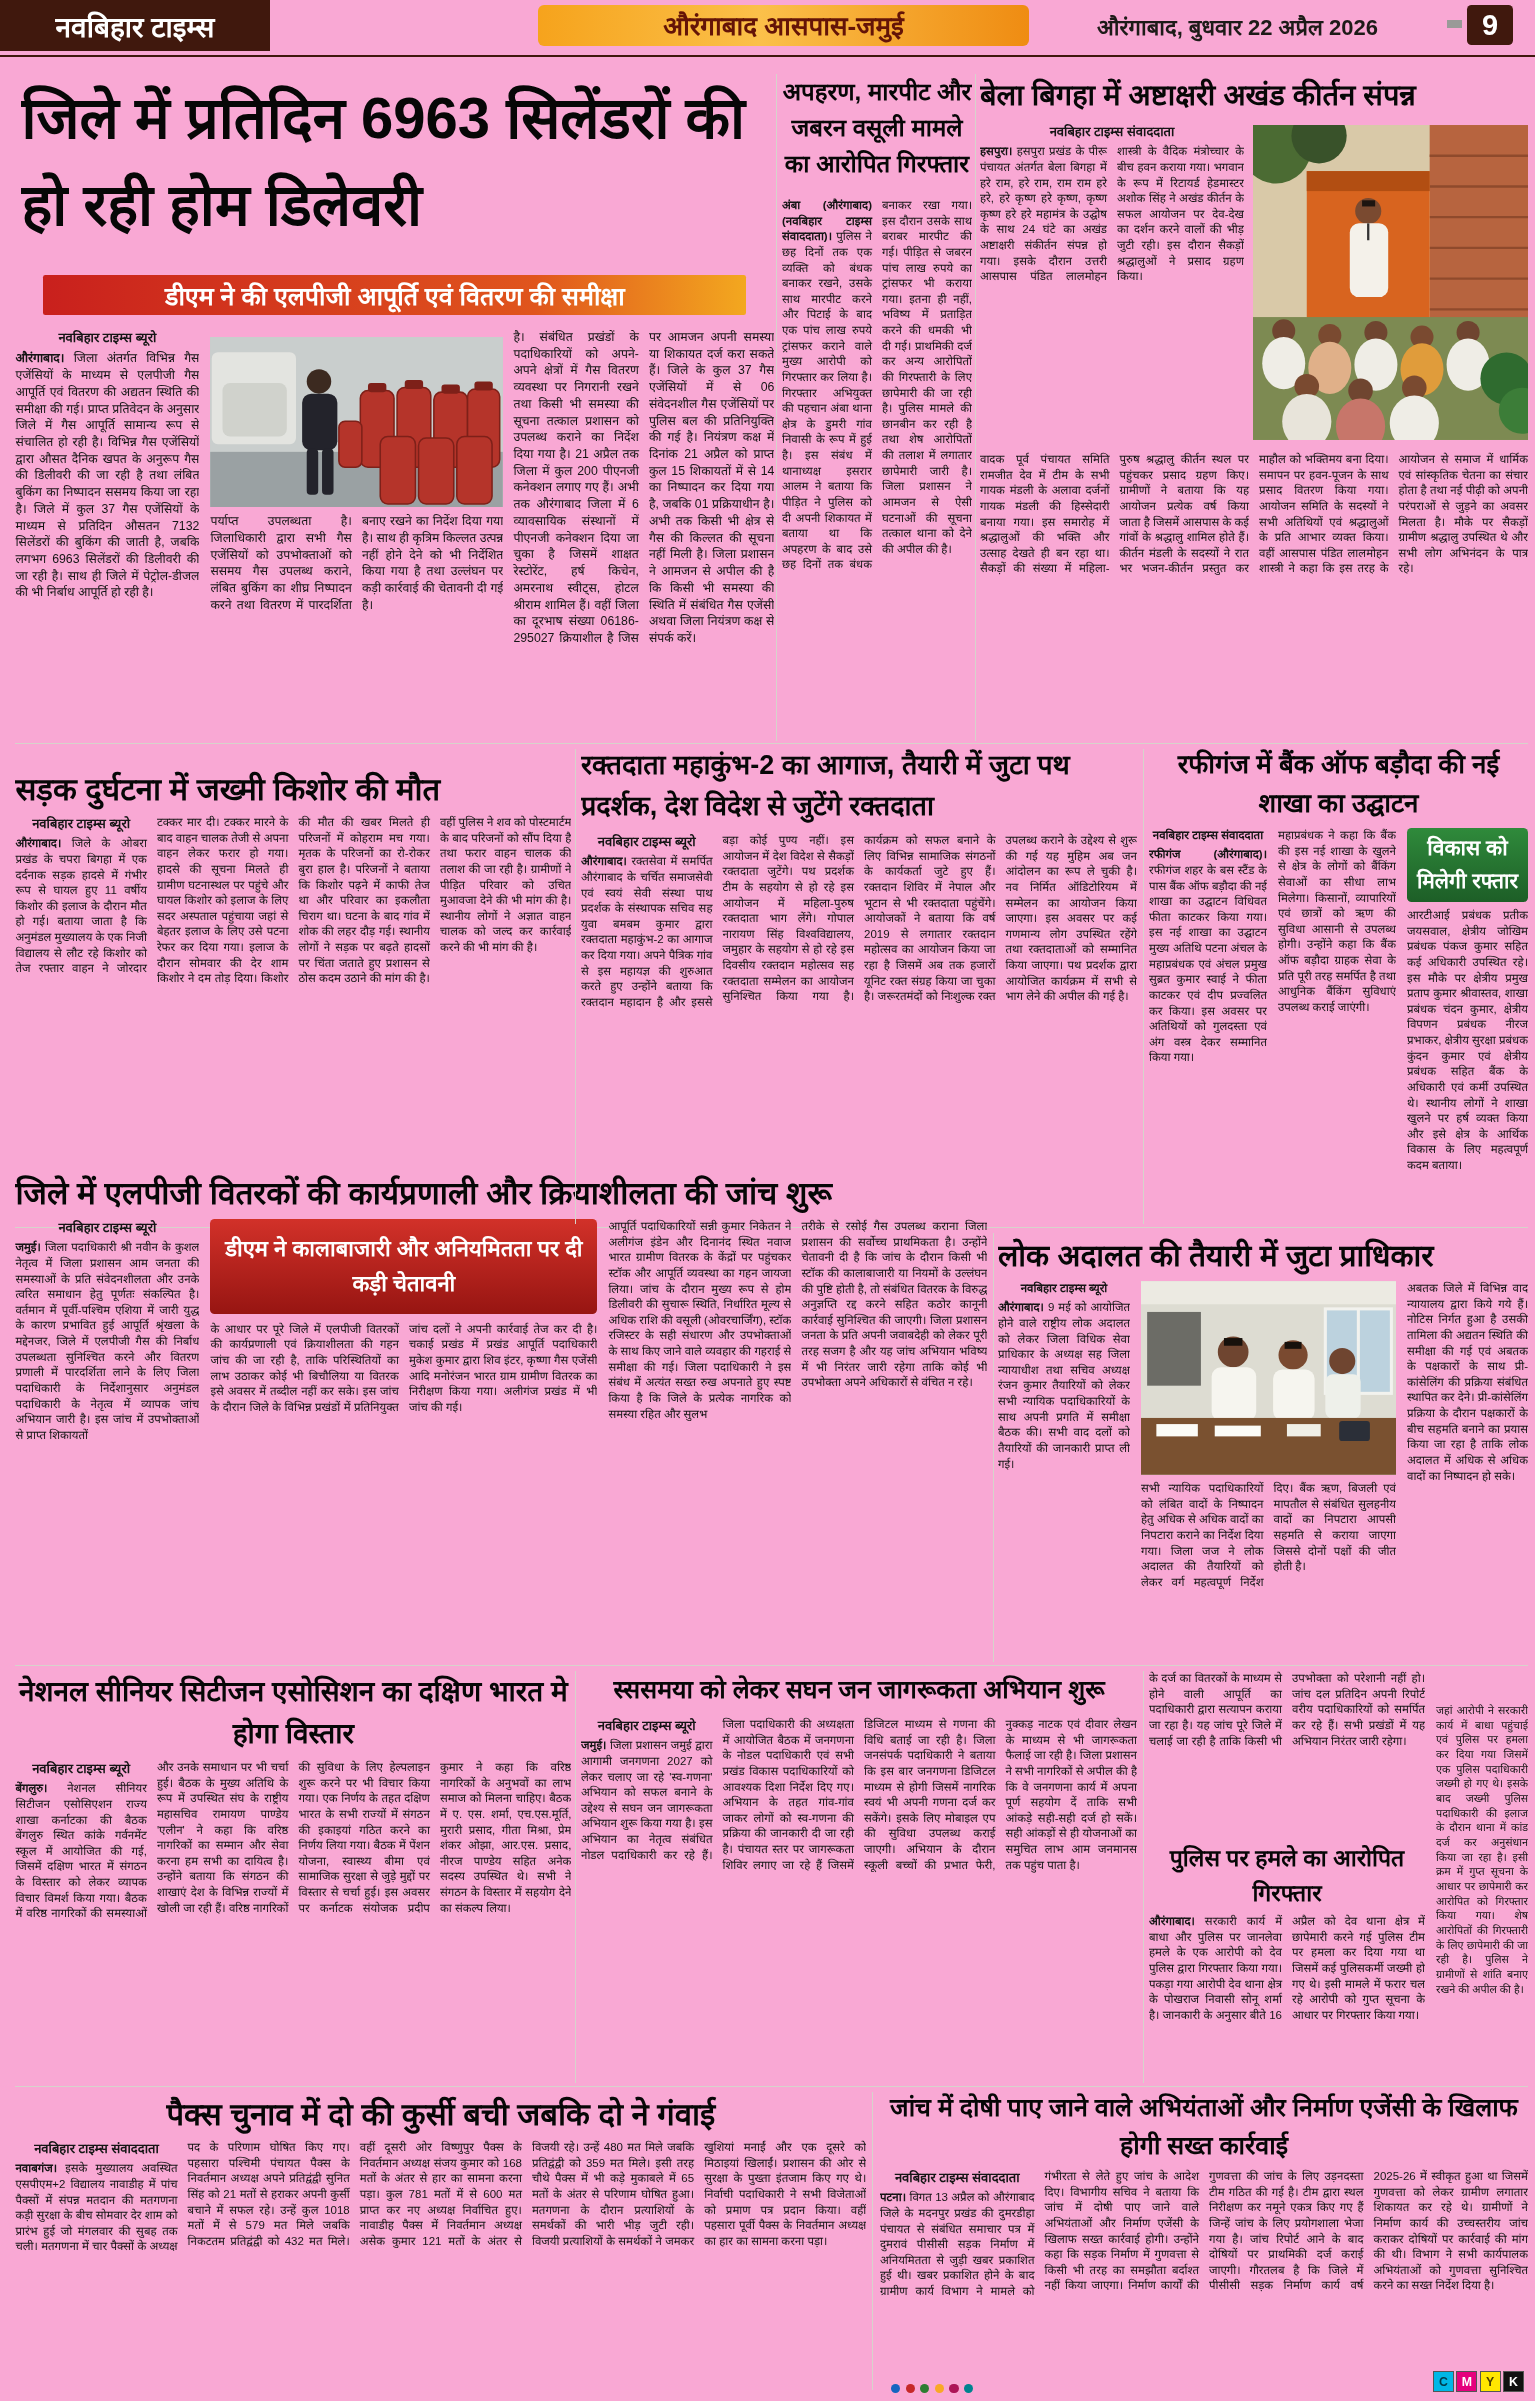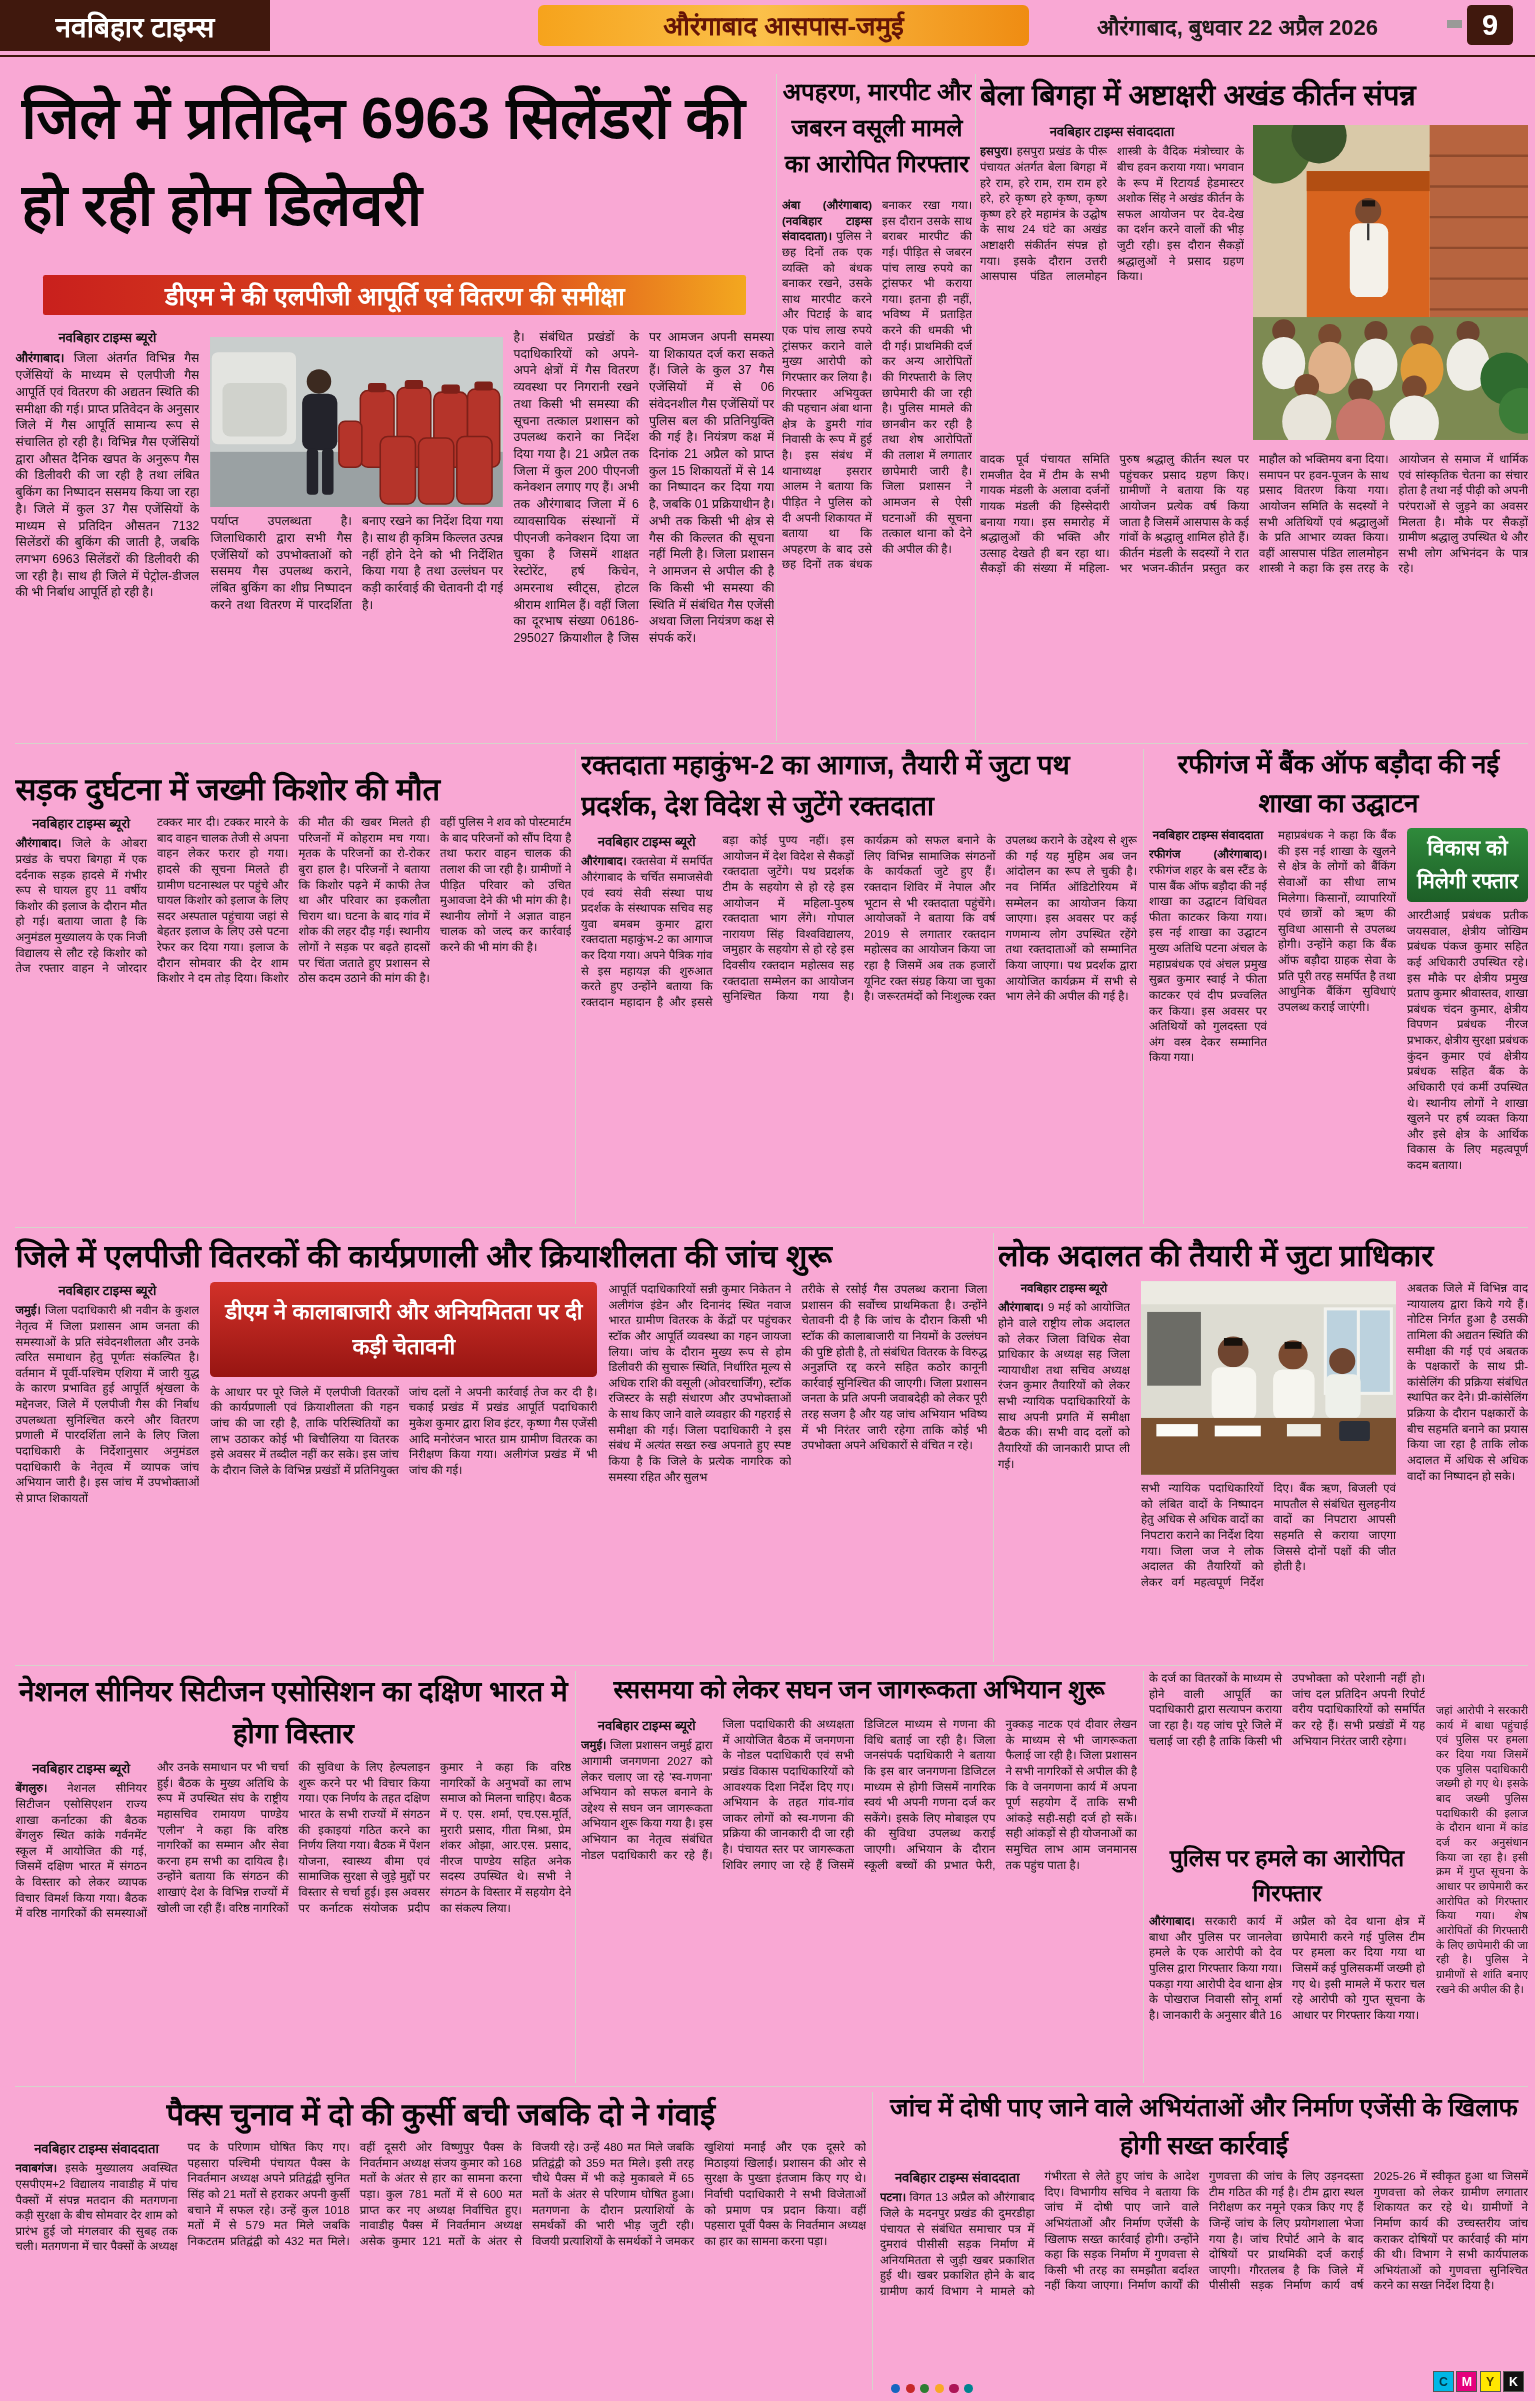--- a/index.html
+++ b/index.html
@@ -195,21 +195,21 @@
     </div>
     <div class="abs bt s15" style="left:129px;top:83px;width:118px;height:393px;"><span>महाप्रबंधक ने कहा कि बैंक की इस नई शाखा के खुलने से क्षेत्र के लोगों को बैंकिंग सेवाओं का सीधा लाभ मिलेगा। किसानों, व्यापारियों एवं छात्रों को ऋण की सुविधा आसानी से उपलब्ध होगी। उन्होंने कहा कि बैंक ऑफ बड़ौदा ग्राहक सेवा के प्रति पूरी तरह समर्पित है तथा आधुनिक बैंकिंग सुविधाएं उपलब्ध कराई जाएंगी।</span></div>
     <div class="abs" style="left:258px;top:83px;width:121px;height:393px;">
       <div class="greenbox" style="height:74px;margin-bottom:6.1px;">विकास को मिलेगी रफ्तार</div>
       <p class="bt s15" style="height:310px;"><span>आरटीआई प्रबंधक प्रतीक जयसवाल, क्षेत्रीय जोखिम प्रबंधक पंकज कुमार सहित कई अधिकारी उपस्थित रहे। इस मौके पर क्षेत्रीय प्रमुख प्रताप कुमार श्रीवास्तव, शाखा प्रबंधक चंदन कुमार, क्षेत्रीय विपणन प्रबंधक नीरज प्रभाकर, क्षेत्रीय सुरक्षा प्रबंधक कुंदन कुमार एवं क्षेत्रीय प्रबंधक सहित बैंक के अधिकारी एवं कर्मी उपस्थित थे। स्थानीय लोगों ने शाखा खुलने पर हर्ष व्यक्त किया और इसे क्षेत्र के आर्थिक विकास के लिए महत्वपूर्ण कदम बताया।</span></p>
     </div>
   </section>
 
   <div class="abs hrule" style="left:15.4px;top:1227px;width:1513px;"></div>
 
-  <section class="abs" style="left:15.4px;top:1233px;width:972px;height:429px;text-decoration:underline;">
+  <section class="abs" style="left:15.4px;top:1170px;width:972px;height:429px;text-decoration:underline;">
     <h2 class="abs hl" style="left:0;top:0;width:972px;height:45px;font-size:31.5px;">जिले में एलपीजी वितरकों की कार्यप्रणाली और क्रियाशीलता की जांच शुरू</h2>
     <div class="abs" style="left:0;top:49px;width:184px;height:379px;">
       <div class="byline">नवबिहार टाइम्स ब्यूरो</div>
       <p class="bt s15" style="height:352px;"><b>जमुई।</b> <span>जिला पदाधिकारी श्री नवीन के कुशल नेतृत्व में जिला प्रशासन आम जनता की समस्याओं के प्रति संवेदनशीलता और उनके त्वरित समाधान हेतु पूर्णतः संकल्पित है। वर्तमान में पूर्वी-पश्चिम एशिया में जारी युद्ध के कारण प्रभावित हुई आपूर्ति श्रृंखला के मद्देनजर, जिले में एलपीजी गैस की निर्बाध उपलब्धता सुनिश्चित करने और वितरण प्रणाली में पारदर्शिता लाने के लिए जिला पदाधिकारी के निर्देशानुसार अनुमंडल पदाधिकारी के नेतृत्व में व्यापक जांच अभियान जारी है। इस जांच में उपभोक्ताओं से प्राप्त शिकायतों</span></p>
     </div>
     <div class="abs" style="left:195px;top:49px;width:387px;height:379px;">
       <div class="redbox" style="height:95px;">डीएम ने कालाबाजारी और अनियमितता पर दी कड़ी चेतावनी</div>
       <div class="bt c2 s15" style="margin-top:7.7px;height:276px;"><span>के आधार पर पूरे जिले में एलपीजी वितरकों की कार्यप्रणाली एवं क्रियाशीलता की गहन जांच की जा रही है, ताकि परिस्थितियों का लाभ उठाकर कोई भी बिचौलिया या वितरक इसे अवसर में तब्दील नहीं कर सके। इस जांच के दौरान जिले के विभिन्न प्रखंडों में प्रतिनियुक्त जांच दलों ने अपनी कार्रवाई तेज कर दी है। चकाई प्रखंड में प्रखंड आपूर्ति पदाधिकारी मुकेश कुमार द्वारा शिव इंटर, कृष्णा गैस एजेंसी आदि मनोरंजन भारत ग्राम ग्रामीण वितरक का निरीक्षण किया गया। अलीगंज प्रखंड में भी जांच की गई।</span></div>
     </div>
     <div class="abs bt s15" style="left:593px;top:49px;width:183px;height:379px;"><span>आपूर्ति पदाधिकारियों सन्नी कुमार निकेतन ने अलीगंज इंडेन और दिनानंद स्थित नवाज भारत ग्रामीण वितरक के केंद्रों पर पहुंचकर स्टॉक और आपूर्ति व्यवस्था का गहन जायजा लिया। जांच के दौरान मुख्य रूप से होम डिलीवरी की सुचारू स्थिति, निर्धारित मूल्य से अधिक राशि की वसूली (ओवरचार्जिंग), स्टॉक रजिस्टर के सही संधारण और उपभोक्ताओं के साथ किए जाने वाले व्यवहार की गहराई से समीक्षा की गई। जिला पदाधिकारी ने इस संबंध में अत्यंत सख्त रुख अपनाते हुए स्पष्ट किया है कि जिले के प्रत्येक नागरिक को समस्या रहित और सुलभ</span></div>

